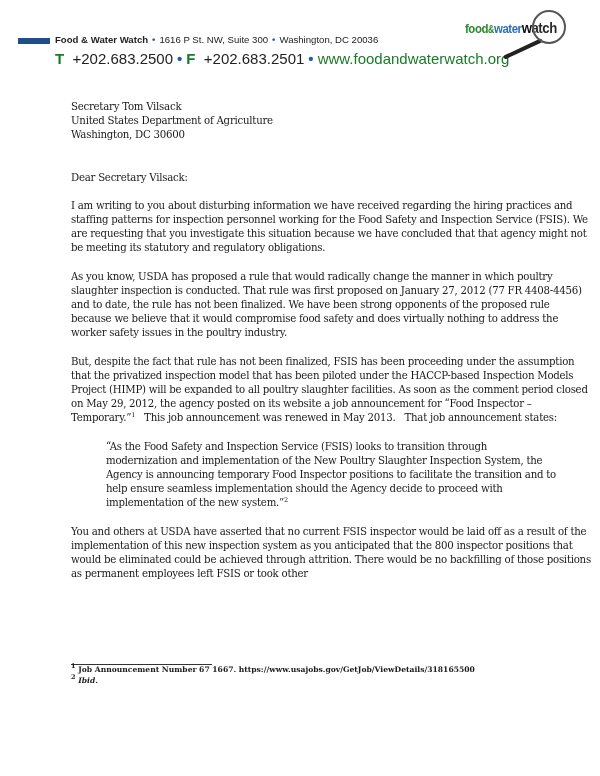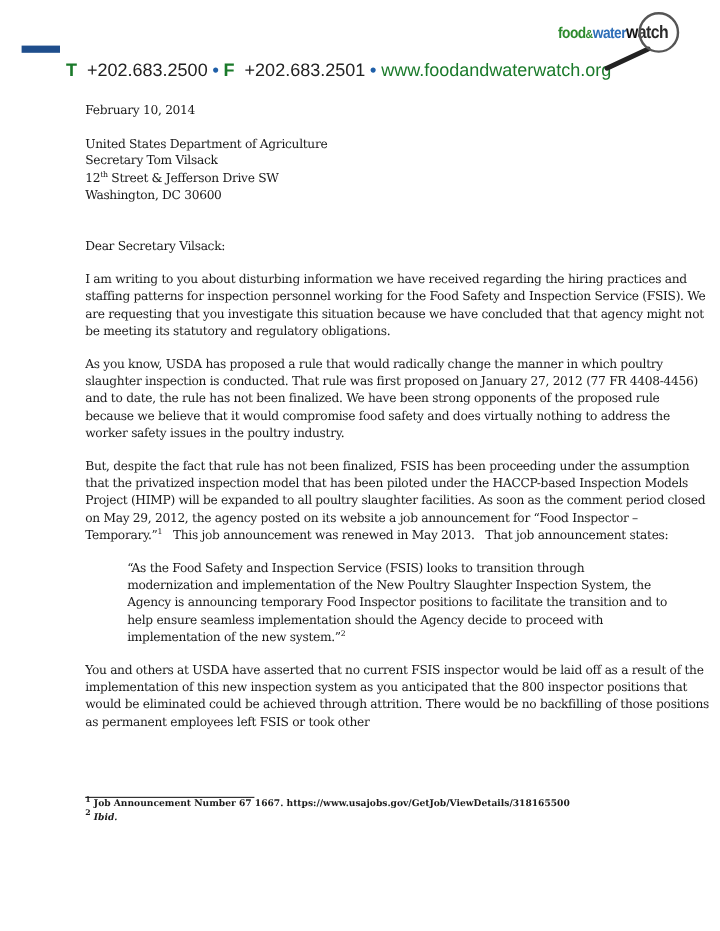--- a/index.html
+++ b/index.html
@@ -30,39 +30,40 @@
   .fn-rule { position: absolute; left: 71px; top: 664px; width: 141px; height: 1px; background: #333; }
   .footnotes { position: absolute; left: 71px; top: 664px; font-size: 7.6px; line-height: 11px; font-weight: bold; font-family: "DejaVu Serif", serif; }
   .footnotes p { margin: 0; }
   .footnotes i { }
 </style>
 </head>
 <body>
 
 <div class="letterhead">
   <div class="lh-bar"></div>
+  <div class="lh-line1">
+    <span class="org">Food &amp; Water Watch</span><span class="dot">•</span><span>1616 P St. NW, Suite 300</span><span class="dot">•</span><span>Washington, DC 20036</span>
+  </div>
   <div class="lh-line2">
     <span class="lbl">T</span>&nbsp;&nbsp;<span>+202.683.2500</span><span class="dot">•</span><span class="lbl">F</span>&nbsp;&nbsp;<span>+202.683.2501</span><span class="dot">•</span><span class="url">www.foodandwaterwatch.org</span>
   </div>
   <div class="logo">
     <div class="logo-handle"></div>
     <div class="logo-text">
       <span class="logo-food">food</span><span class="logo-amp">&amp;</span><span class="logo-water">water</span><span class="logo-watch">watch</span>
     </div>
     <div class="logo-lens"></div>
   </div>
 </div>
 
 <div class="letter">
-  <p>February 10, 2014</p>
   <div class="gap"></div>
   <div class="addr">
+    <p>Secretary Tom Vilsack</p>
     <p>United States Department of Agriculture</p>
-    <p>Secretary Tom Vilsack</p>
-    <p><span>12</span><sup>th</sup><span> Street &amp; Jefferson Drive SW</span></p>
     <p>Washington, DC 30600</p>
   </div>
   <div class="gap"></div>
   <div class="gap"></div>
   <p>Dear Secretary Vilsack:</p>
   <div class="gap"></div>
   <p>I am writing to you about disturbing information we have received regarding the hiring practices and staffing patterns for inspection personnel working for the Food Safety and Inspection Service (FSIS). We are requesting that you investigate this situation because we have concluded that that agency might not be meeting its statutory and regulatory obligations.</p>
   <div class="gap"></div>
   <p>As you know, USDA has proposed a rule that would radically change the manner in which poultry slaughter inspection is conducted.  That rule was first proposed on January 27, 2012 (77 FR 4408-4456) and to date, the rule has not been finalized.  We have been strong opponents of the proposed rule because we believe that it would compromise food safety and does virtually nothing to address the worker safety issues in the poultry industry.</p>
   <div class="gap"></div>

